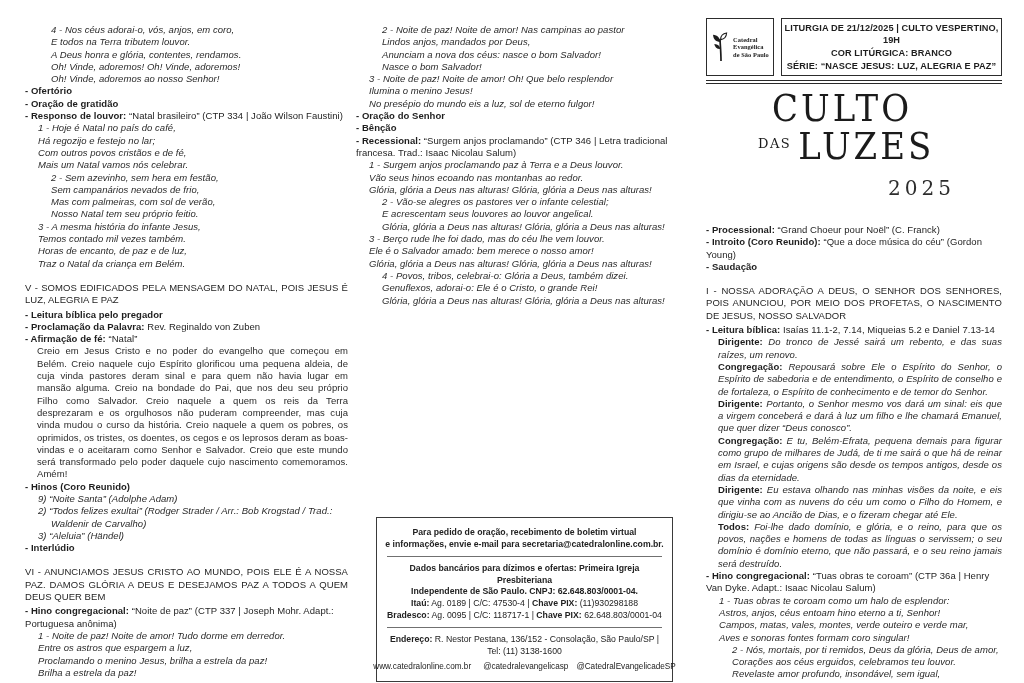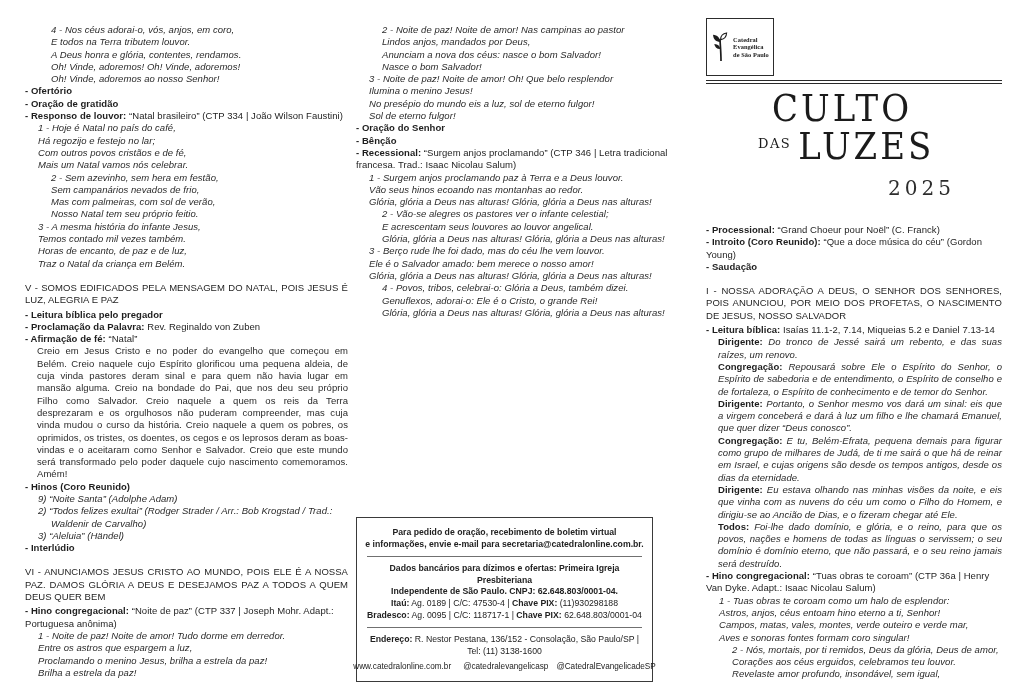--- a/index.html
+++ b/index.html
@@ -30,21 +30,21 @@
            font-weight:700;font-size:9.2px;line-height:12.6px;text-align:center;letter-spacing:.1px}
   .rule{margin-top:4px;height:4px;border-top:1.4px solid #2a2a2a;border-bottom:1.4px solid #2a2a2a}
   
   .titleblock{margin-top:22px;height:106px;position:relative;font-family:"DejaVu Serif",serif;color:#1b1b1b;margin-bottom:12px}
   .t1{position:absolute;left:66px;top:-4px;font-size:34px;letter-spacing:3px;transform:scaleY(1.08);transform-origin:top left}
   .t2{position:absolute;left:52px;top:32px;display:flex;align-items:center}
   .das{font-size:13px;letter-spacing:1.5px;padding-bottom:6px}
   .t2b{font-size:34px;letter-spacing:3px;margin-left:7px;transform:scaleY(1.08);transform-origin:bottom left}
   .t3{position:absolute;left:182px;top:76px;font-size:20px;letter-spacing:4px;color:#2d2d2d}
   
-  .contact{position:absolute;left:356px;top:517px;width:297px;border:1.5px solid #3a3a3a;background:#fff;
+  .contact{position:absolute;left:376px;top:517px;width:297px;border:1.5px solid #3a3a3a;background:#fff;
            padding:9px 8px 8px;text-align:center;font-size:8.7px;line-height:11.6px;color:#222}
   .contact hr{border:none;border-top:1px solid #707070;margin:6px 2px}
   .socialrow{display:flex;align-items:flex-start;justify-content:center;gap:4px;margin-top:4px;font-size:8.2px;white-space:nowrap}
   .socialrow svg{display:block}
 </style>
 </head>
 <body>
 
 <div class="page">
 
@@ -112,21 +112,20 @@
       <div class="blk verse ind2">
         <div class="vline">2 - Noite de paz! Noite de amor! Nas campinas ao pastor</div>
         <div class="vline">Lindos anjos, mandados por Deus,</div>
         <div class="vline">Anunciam a nova dos céus: nasce o bom Salvador!</div>
         <div class="vline">Nasce o bom Salvador!</div>
       </div>
       <div class="blk verse ind1">
         <div class="vline">3 - Noite de paz! Noite de amor! Oh! Que belo resplendor</div>
         <div class="vline">Ilumina o menino Jesus!</div>
         <div class="vline">No presépio do mundo eis a luz, sol de eterno fulgor!</div>
-        <div class="vline">Sol de eterno fulgor!</div>
       </div>
       <div class="blk item"><span class="b">- Oração do Senhor</span></div>
       <div class="blk item"><span class="b">- Bênção</span></div>
       <div class="blk item"><span class="b">- Recessional:</span><span class="r"> “Surgem anjos proclamando” (CTP 346 | Letra tradicional francesa. Trad.: Isaac Nicolau Salum)</span></div>
       <div class="blk verse ind1">
         <div class="vline">1 - Surgem anjos proclamando paz à Terra e a Deus louvor.</div>
         <div class="vline">Vão seus hinos ecoando nas montanhas ao redor.</div>
         <div class="vline">Glória, glória a Deus nas alturas! Glória, glória a Deus nas alturas!</div>
       </div>
       <div class="blk verse ind2">
@@ -153,20 +152,25 @@
           <path d="M10 29 C10 20 9.2 13 9 7" stroke="#1c1c1c" stroke-width="1.7" fill="none"></path>
           <path d="M9 10 C4.5 10 2.2 6.5 2 2.8 C6.5 3.2 9 5.8 9.2 10 Z" fill="#1c1c1c"></path>
           <path d="M9.6 7.4 C9.7 4.2 11.6 1.6 15.6 1 C15.4 4.8 13.4 7 9.8 7.6 Z" fill="none" stroke="#1c1c1c" stroke-width="1.1"></path>
           <path d="M9 17 C5.8 17 3.8 15 3.3 12 C7.2 12.2 9 14.2 9.1 17 Z" fill="#1c1c1c"></path>
         </svg>
         <div class="logotext">
           <div>Catedral</div>
           <div>Evangélica</div>
           <div>de São Paulo</div>
         </div>
+      </div>
+      <div class="infobox">
+        <div>LITURGIA DE 21/12/2025  |  CULTO VESPERTINO, 19H</div>
+        <div>COR LITÚRGICA: BRANCO</div>
+        <div>SÉRIE: “NASCE JESUS: LUZ, ALEGRIA E PAZ”</div>
       </div>
     </div>
     <div class="rule"></div>
 
     <div class="titleblock">
       <div class="t1">CULTO</div>
       <div class="t2">
         <span class="das">DAS</span>
         <span class="t2b">LUZES</span>
       </div>

